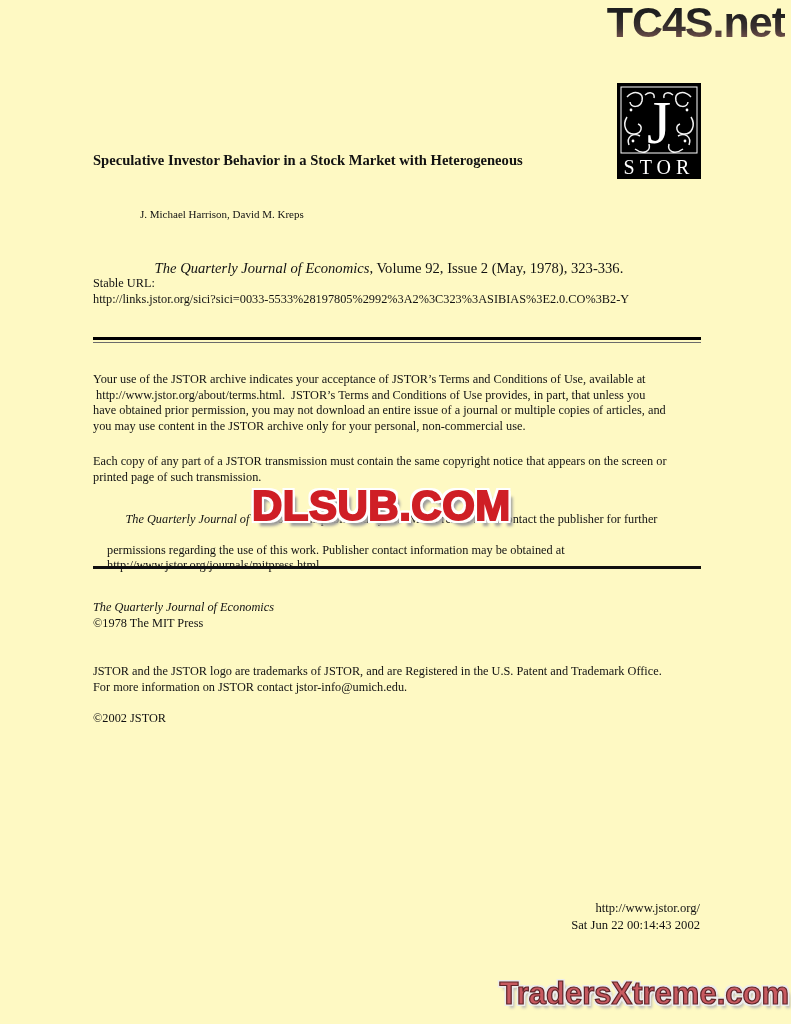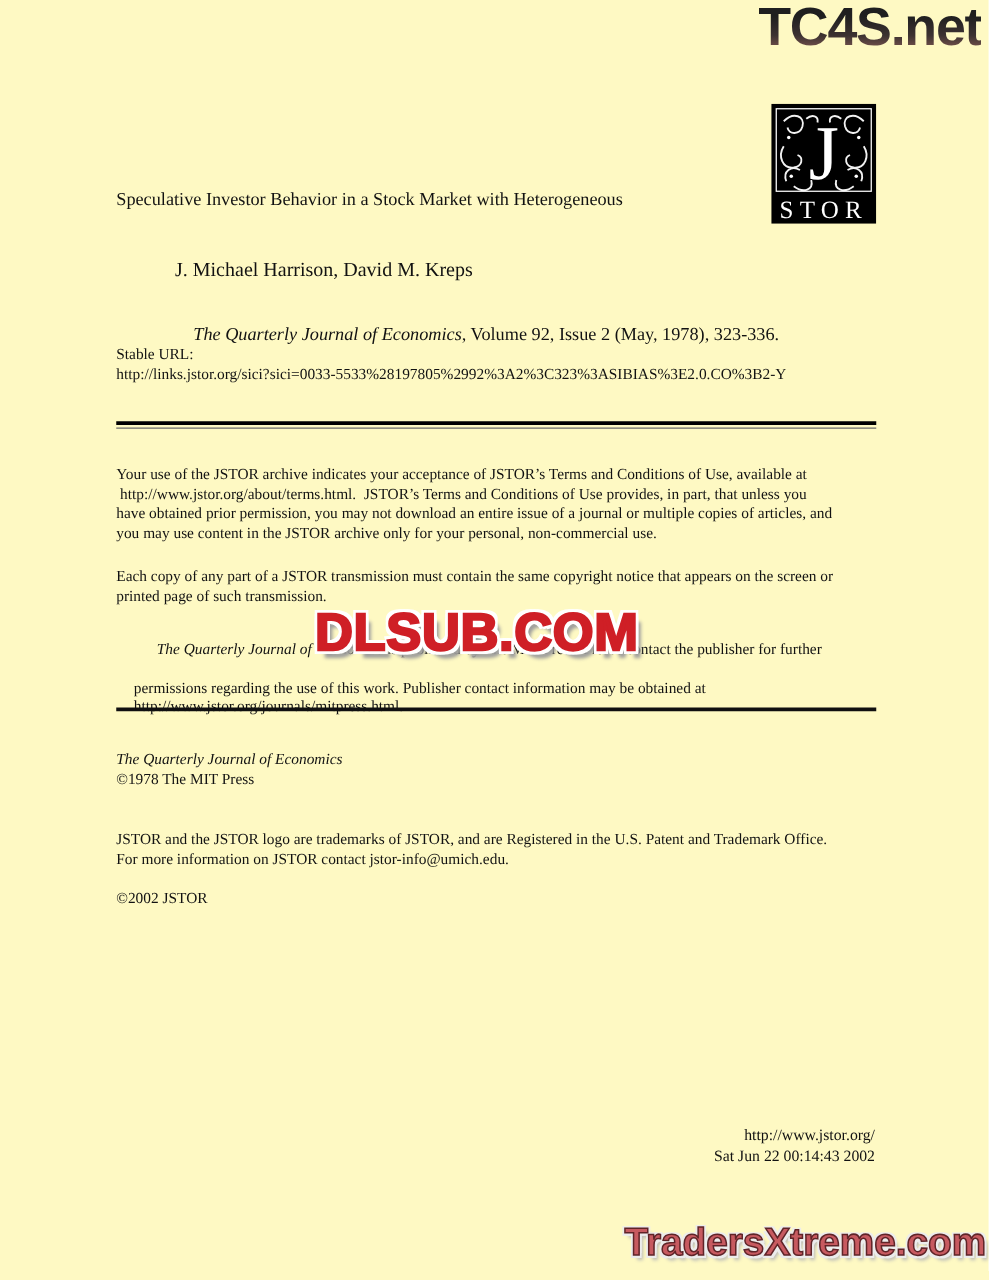--- a/index.html
+++ b/index.html
@@ -9,22 +9,22 @@
     height: 1024px;
     background: #fef9c3;
     font-family: "Liberation Serif", serif;
     color: #121212;
     overflow: hidden;
   }
   .abs { position: absolute; }
   .line { white-space: pre; }
 
   
-  .title   { left: 93px;  top: 151px; font-size: 14.6px; font-weight: normal; line-height: 19px; }
-  .authors { left: 140px; top: 208px; font-size: 16px; }
+  .title   { left: 93px;  top: 151px; font-size: 14.6px; font-weight: bold; line-height: 19px; }
+  .authors { left: 140px; top: 208px; font-size: 11px; }
   .journal { left: 140px; top: 243px; font-size: 14.6px; }
   .it { font-style: italic; }
 
   .stable  { left: 93px; top: 276px; font-size: 12.3px; line-height: 15.8px; }
 
   .rule-double {
     left: 93px; top: 337px; width: 608px; height: 2px;
     border-top: 3px solid #000;
     border-bottom: 1px solid #6b6b6b;
   }

